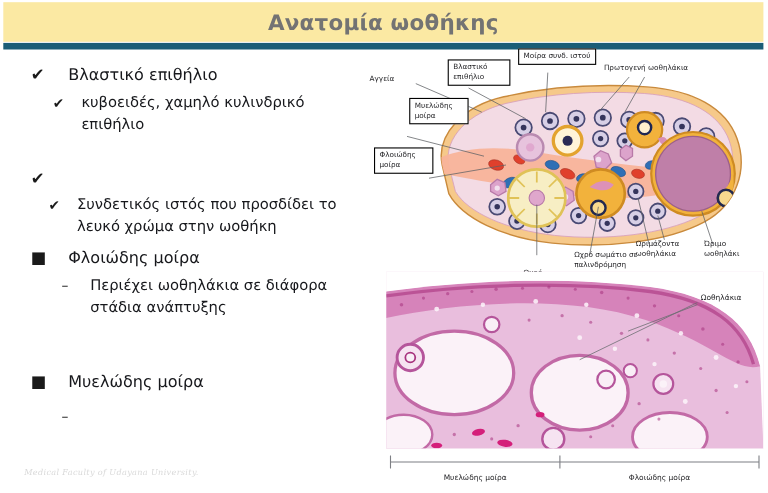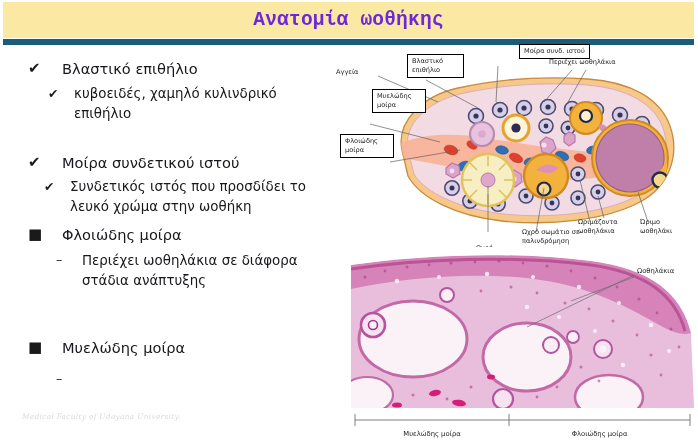--- a/index.html
+++ b/index.html
@@ -5,21 +5,21 @@
   html,body{margin:0;padding:0;background:#ffffff;}
   body{width:698px;height:448px;overflow:hidden;
        font-family:"DejaVu Sans","Liberation Sans",sans-serif;}
   #slide{position:relative;width:698px;height:448px;background:#fff;}
 
   
   .banner{position:absolute;left:3px;top:2px;width:691px;height:36px;
           background:#fbe9a3;}
   .banner-title{position:absolute;left:0;top:0;width:691px;height:36px;
           display:flex;align-items:center;justify-content:center;
-          font-size:19.5px;font-weight:bold;color:#6d28d9;letter-spacing:.2px;font-family:Liberation Mono, monospace;}
+          font-size:19.5px;font-weight:bold;color:#737373;letter-spacing:.2px;}
   .banner-rule{position:absolute;left:3px;top:39px;width:691px;height:6px;
           background:#1b5d77;}
 
   
   .bullets{position:absolute;left:0;top:52px;width:330px;height:370px;}
   .b-row{position:absolute;display:flex;align-items:flex-start;}
   .mark{flex:0 0 auto;color:#1a1a1a;text-align:left;}
   .btxt{color:#17181c;}
 
   .lvl1{font-size:14.6px;line-height:21px;}
@@ -33,21 +33,21 @@
   .r4{left:44px;top:125px;}
   .r5{left:28px;top:172px;}
   .r6{left:56px;top:199px;}
   .r7{left:28px;top:285px;}
   .r8{left:56px;top:318px;}
 
   .sq{font-size:10px;line-height:20px;}
   .dash{font-size:15px;line-height:18px;}
 
   
-  .footer{position:absolute;left:22px;top:412px;font-size:7.4px;
+  .footer{position:absolute;left:22px;top:425px;font-size:7.4px;
           font-family:"DejaVu Serif","Liberation Serif",serif;
           font-style:italic;color:#d9d9d9;letter-spacing:.3px;}
 
   
   .diagram{position:absolute;left:330px;top:46px;width:368px;height:200px;}
   .diag-svg{position:absolute;left:0;top:0;}
 
   .lbl{position:absolute;font-size:6.6px;color:#1d1d20;line-height:8.6px;
        white-space:pre-line;}
   .lbl-box{position:absolute;background:#fff;border:1.6px solid #000;
@@ -83,21 +83,20 @@
     </div>
 
     <div class="b-row lvl2 r2">
       <span class="mark">✔</span>
       <span class="btxt">κυβοειδές, χαμηλό κυλινδρικό
 επιθήλιο</span>
     </div>
 
     <div class="b-row lvl1 r3">
       <span class="mark">✔</span>
-      <span class="btxt">Μοίρα συνδετικού ιστού</span>
     </div>
 
     <div class="b-row lvl2 r4">
       <span class="mark">✔</span>
       <span class="btxt">Συνδετικός ιστός που προσδίδει
 το λευκό χρώμα στην ωοθήκη</span>
     </div>
 
     <div class="b-row lvl1 r5">
       <span class="mark sq">■</span>
@@ -263,33 +262,33 @@
         <path d="M60,116 L130,104"></path>
         <path d="M158,186 L158,140"></path>
         <path d="M206,186 L214,142"></path>
         <path d="M260,176 L250,134"></path>
         <path d="M274,172 L268,150"></path>
         <path d="M318,176 L308,146"></path>
       </g>
     </svg>
 
     <div class="lbl" style="left:6px;top:22px;text-align:right;">Αγγεία</div>
-    <div class="lbl" style="left:219px;top:12px;">Περιέχει ωοθηλάκια</div>
+    <div class="lbl" style="left:219px;top:12px;">Πρωτογενή ωοθηλάκια</div>
     <div class="lbl" style="left:146px;top:182px;text-align:left;margin-top:16px;">Ωχρό
 σωμάτιο</div>
     <div class="lbl" style="left:192px;top:182px;">Ωχρό σωμάτιο σε
 παλινδρόμηση</div>
     <div class="lbl" style="left:248px;top:172px;">Ωριμάζοντα
 ωοθηλάκια</div>
     <div class="lbl" style="left:310px;top:172px;">Ώριμο
 ωοθηλάκι</div>
 
     <div class="lbl-box" style="left:77px;top:8px;width:47px;">Βλαστικό
 επιθήλιο</div>
-    <div class="lbl-box" style="left:141px;top:-2px;margin-left:48px;">Μοίρα συνδ. ιστού</div>
+    <div class="lbl-box" style="left:141px;top:-2px;">Μοίρα συνδ. ιστού</div>
     <div class="lbl-box" style="left:10px;top:43px;width:44px;margin-left:32px;">Μυελώδης
 μοίρα</div>
     <div class="lbl-box" style="left:10px;top:88px;width:44px;">Φλοιώδης
 μοίρα</div>
   </div>
 
   <div class="histo">
     <svg class="histo-svg" width="343" height="161" viewBox="0 0 343 161">
       <defs>
         <radialGradient id="gA" cx="50%" cy="45%" r="62%">

